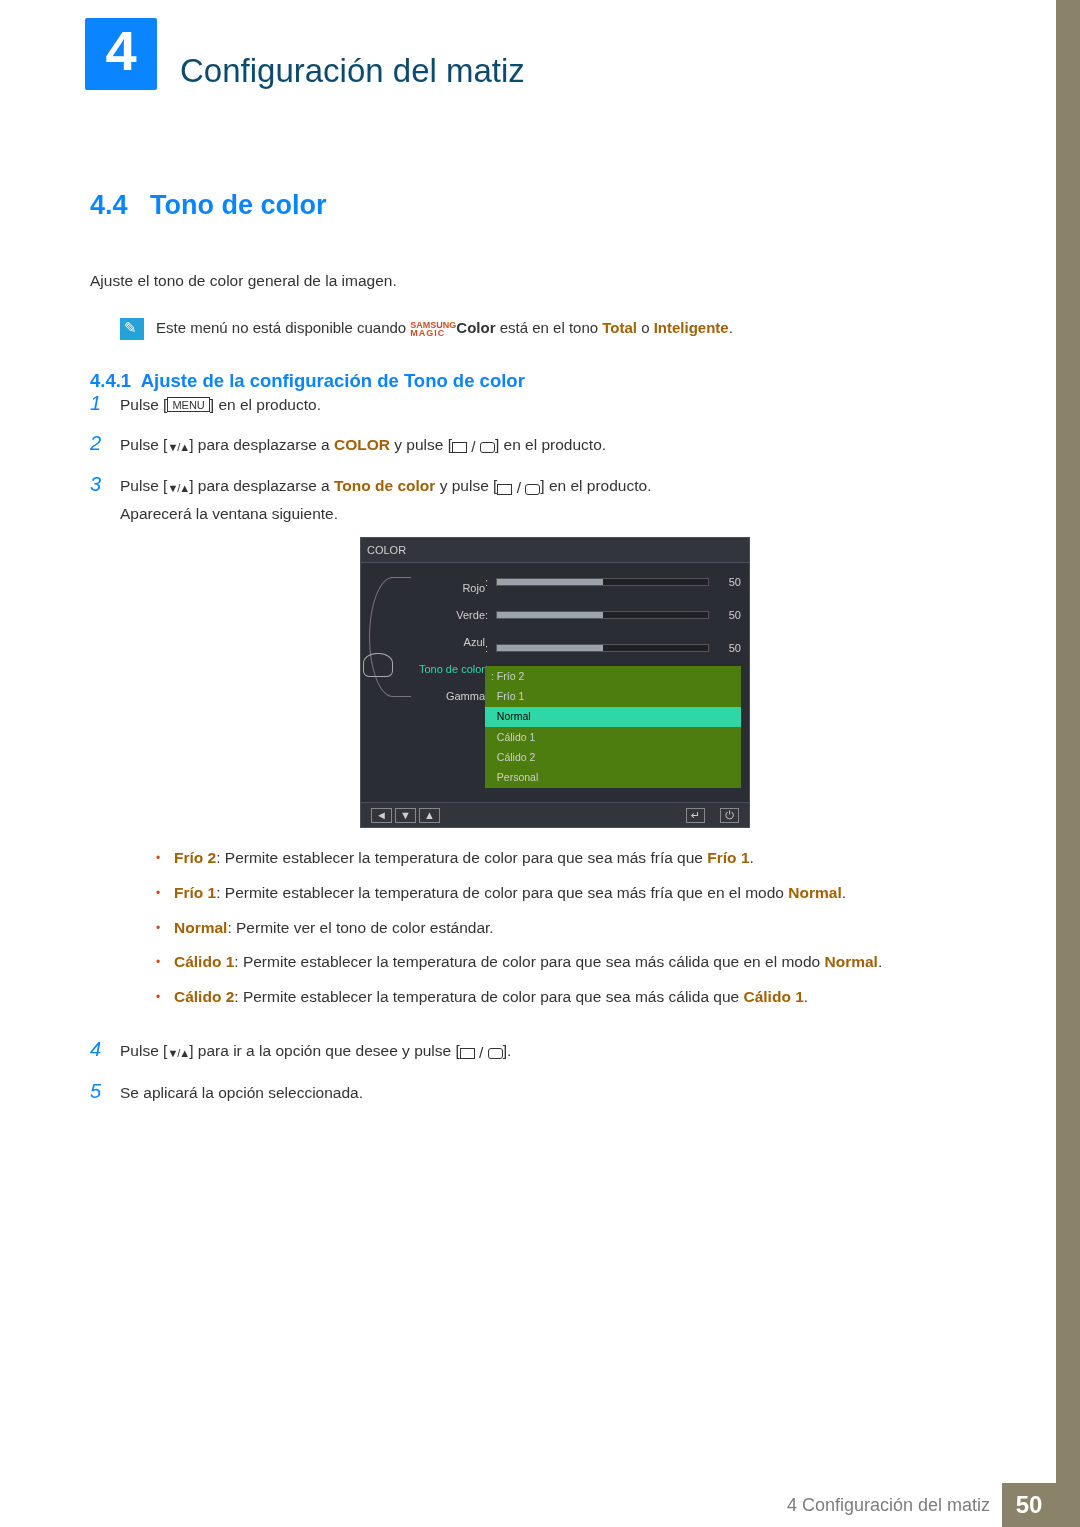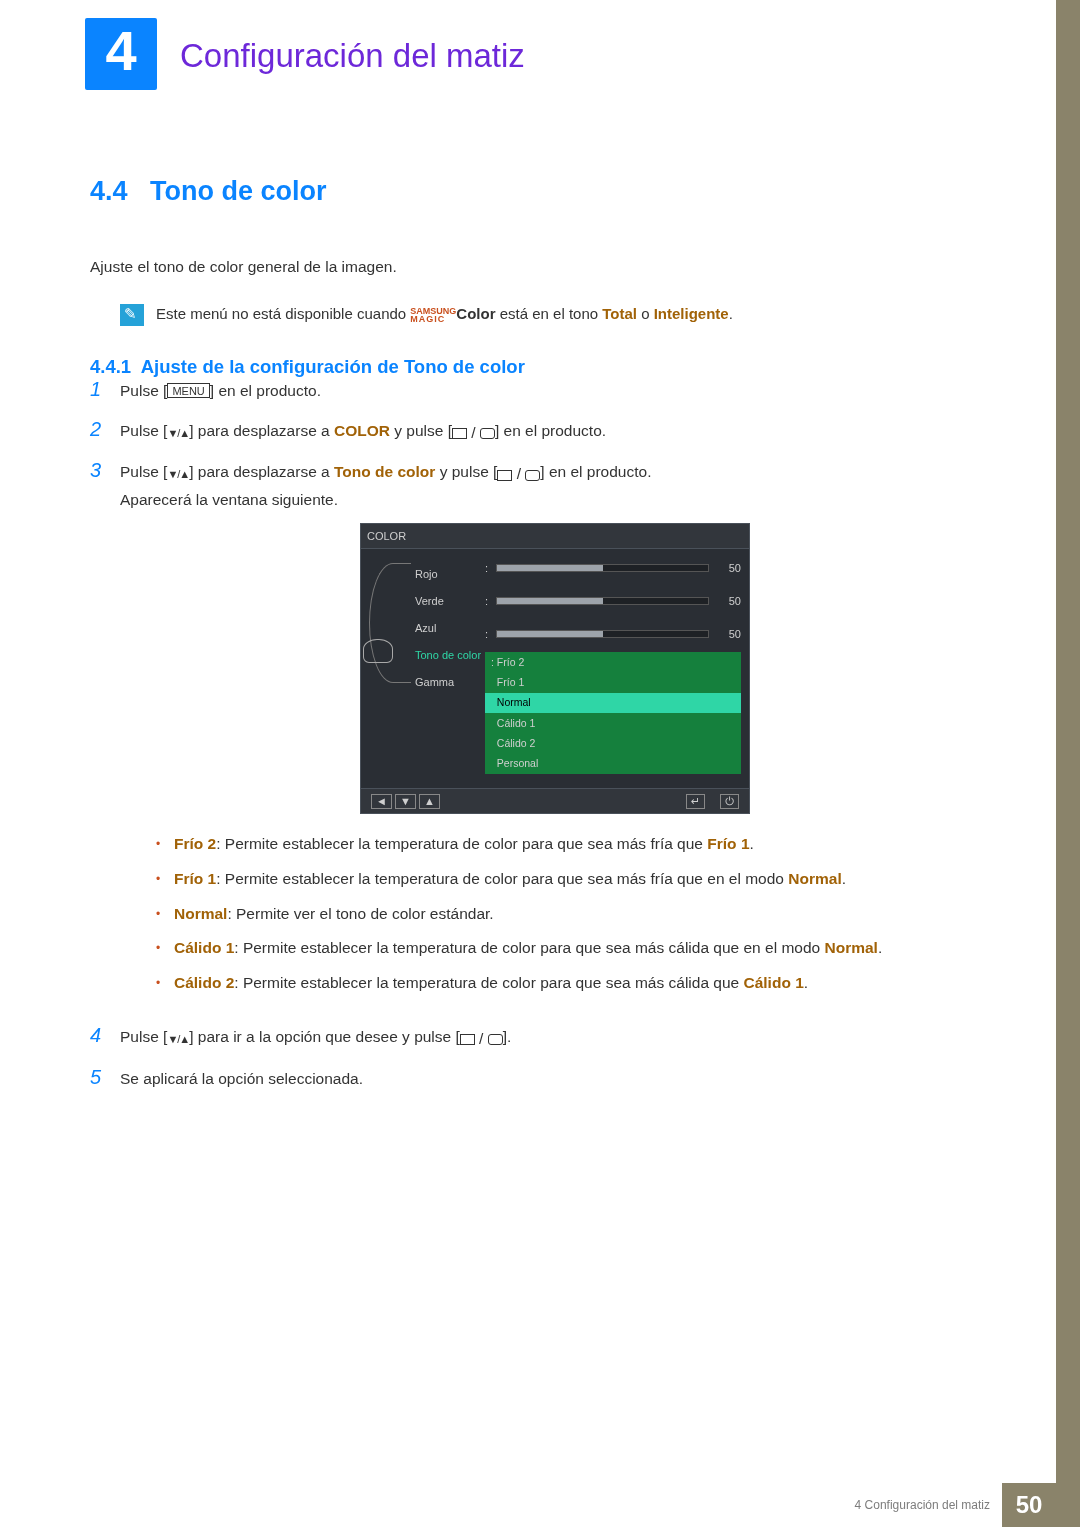--- a/index.html
+++ b/index.html
@@ -29,28 +29,28 @@
     color: #fff;
     font-size: 56px;
     font-weight: bold;
     text-align: center;
     line-height: 66px;
     border-radius: 2px;
   }
   .chapter-title {
     position: absolute;
     left: 180px;
-    top: 37px;
+    top: 52px;
     font-size: 33px;
-    color: #6d28d9;
+    color: #0c4a6e;
   }
   .content {
     position: absolute;
     left: 90px;
-    top: 176px;
+    top: 190px;
     width: 900px;
   }
   .h44 {
     color: #0a84ff;
     font-size: 27px;
     margin-bottom: 48px;
   }
   .body-p {
     font-size: 15.5px;
     color: #333;
@@ -190,21 +190,21 @@
   }
   .osd-pal {
     position: absolute;
     left: -2px;
     top: 80px;
     width: 30px;
     height: 24px;
     border: 1.4px solid #a9a9a9;
     border-radius: 14px 14px 6px 6px / 10px 10px 6px 6px;
   }
-  .osd-labels { margin-left: 50px; padding-top: 6px; }
+  .osd-labels { margin-left: 50px; padding-top: 6px; text-align: right; }
   .osd-labels div { margin-bottom: 9px; white-space: nowrap; }
   .green { color: #2fd6a6; }
   .osd-right { flex: 1; }
   .osd-row {
     display: flex;
     align-items: center;
     gap: 8px;
     margin-bottom: 9px;
     padding-top: 6px;
   }
@@ -222,21 +222,21 @@
     width: 50%;
     background: #9da3aa;
   }
   .osd-val { width: 24px; text-align: right; }
   .osd-dd {
     margin-top: 0px;
   }
   .osd-dd div {
     padding: 1.5px 6px;
     font-size: 10.5px;
-    background: #15803d;
+    background: #4d7c0f;
   }
   .osd-dd .sel { background: #2fd6a6; color: #000; }
   .osd-footer {
     display: flex;
     justify-content: space-between;
     padding: 3px 10px;
     border-top: 1px solid #4a515a;
     background: #32363c;
     font-size: 11px;
   }
@@ -249,21 +249,21 @@
   
   .page-footer {
     position: absolute;
     right: 24px;
     bottom: 0;
     height: 44px;
     display: flex;
     align-items: center;
   }
   .footer-text {
-    font-size: 12px;
+    font-size: 18px;
     color: #7d7d7d;
     margin-right: 12px;
   }
   .page-num {
     width: 54px;
     height: 44px;
     background: #8a836a;
     color: #fff;
     font-size: 24px;
     text-align: center;

